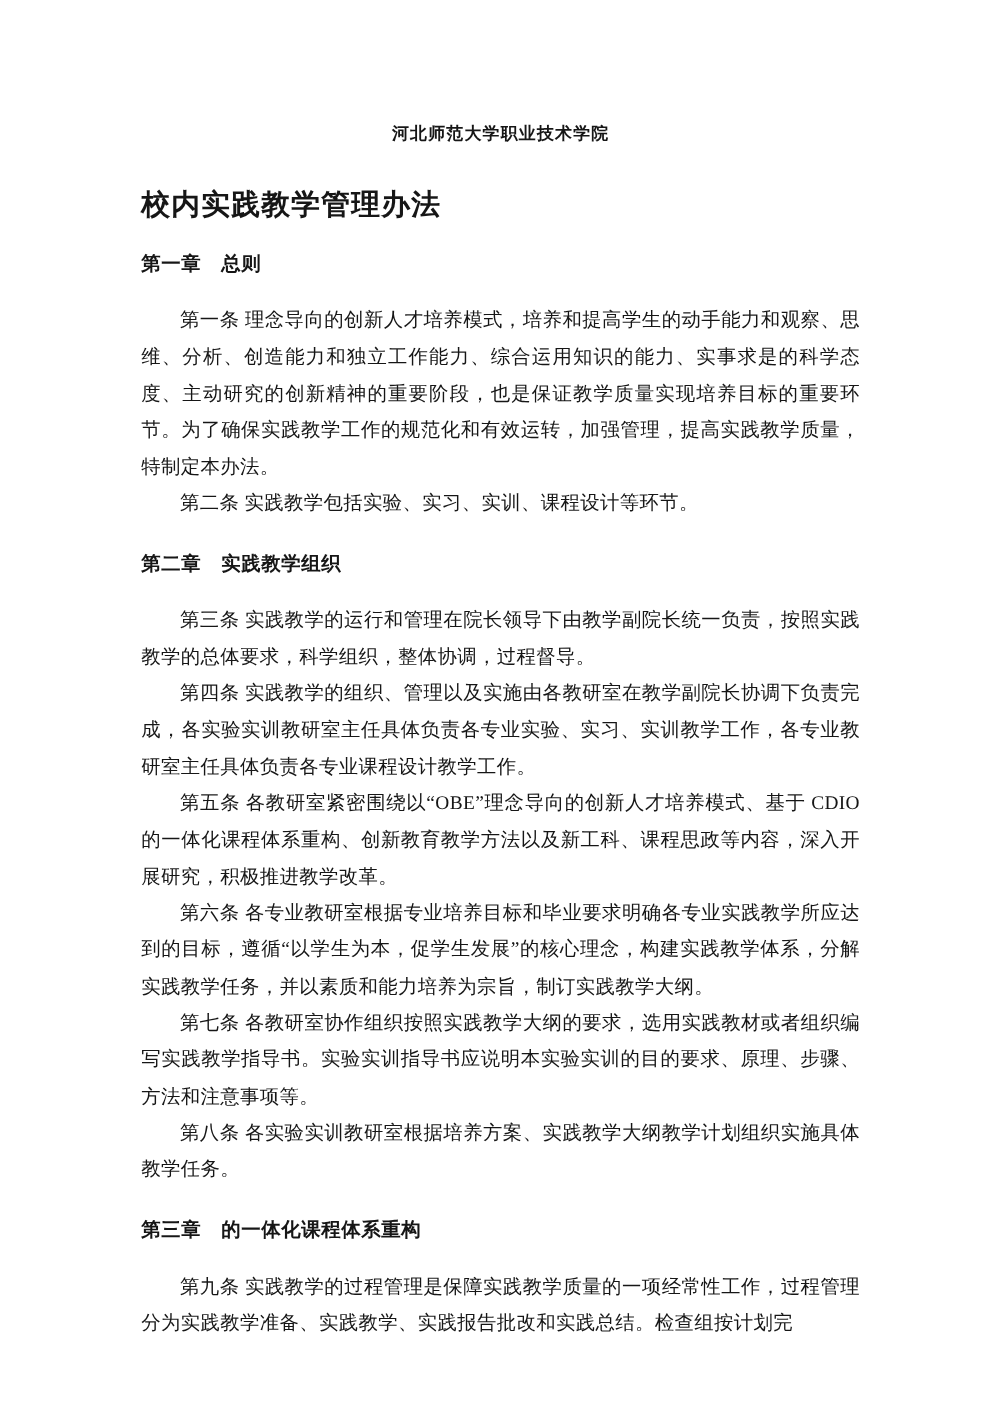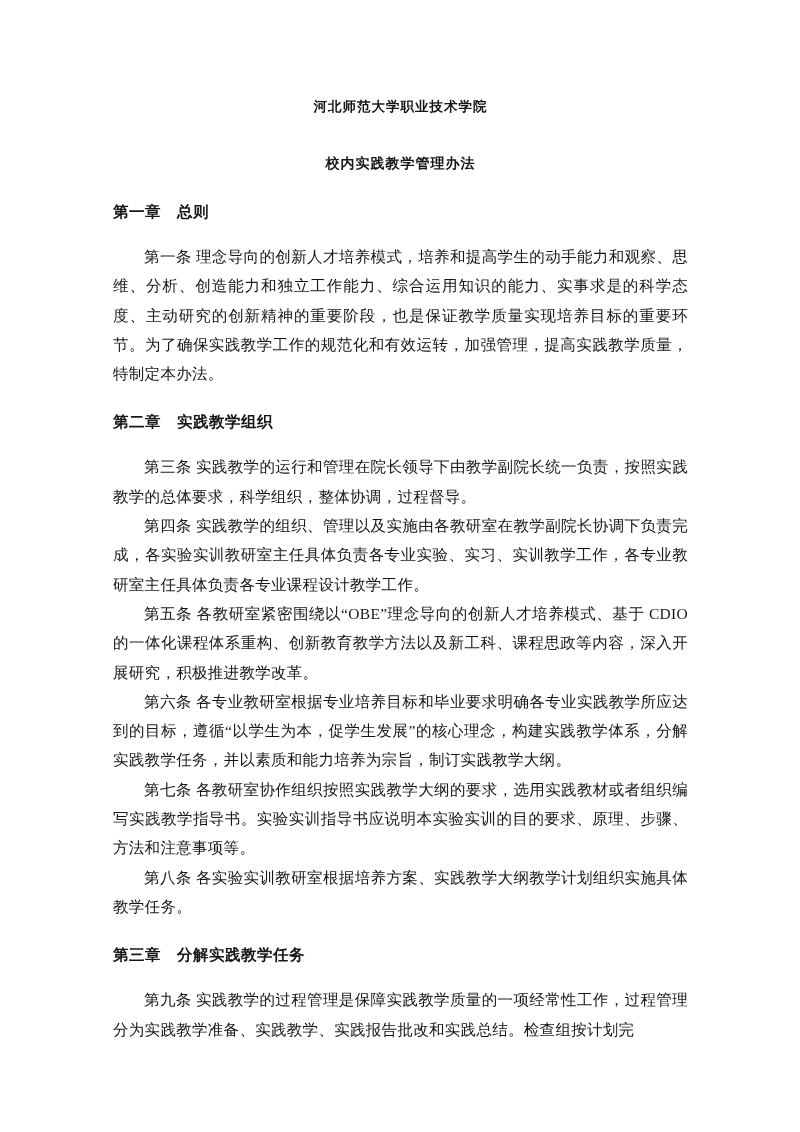--- a/index.html
+++ b/index.html
@@ -22,23 +22,23 @@
     font-family: "Liberation Sans", "DejaVu Sans", sans-serif;
     font-weight: 700;
     font-size: 13.5px;
     line-height: 20px;
     text-align: center;
     letter-spacing: 1px;
   }
   .doc-title {
     font-family: "Liberation Sans", "DejaVu Sans", sans-serif;
     font-weight: 700;
-    font-size: 14px;
+    font-size: 23px;
     line-height: 30px;
-    text-align: center;
+    text-align: left;
     margin: 31px 0 0 0;
     letter-spacing: 1px;
   }
   .chapter-heading {
     font-family: "Liberation Sans", "DejaVu Sans", sans-serif;
     font-weight: 700;
     font-size: 15.5px;
     line-height: 29px;
     text-align: left;
     margin: 19px 0 16px 0;
@@ -65,23 +65,24 @@
 
 <div class="page">
   <header>
     <div class="institution">河北师范大学职业技术学院</div>
     <h1 class="doc-title">校内实践教学管理办法</h1>
   </header>
   <main id="chapters">
 
   <h2 class="chapter-heading">第一章　总则</h2>
       <p class="article"><span class="article-label">第一条</span> <span class="article-text">理念导向的创新人才培养模式，培养和提高学生的动手能力和观察、思维、分析、创造能力和独立工作能力、综合运用知识的能力、实事求是的科学态度、主动研究的创新精神的重要阶段，也是保证教学质量实现培养目标的重要环节。为了确保实践教学工作的规范化和有效运转，加强管理，提高实践教学质量，特制定本办法。</span></p>
+      <p class="article"><span class="article-label">第二条</span> <span class="article-text">实践教学包括实验、实习、实训、课程设计等环节。</span></p>
       <h2 class="chapter-heading">第二章　实践教学组织</h2>
       <p class="article"><span class="article-label">第三条</span> <span class="article-text">实践教学的运行和管理在院长领导下由教学副院长统一负责，按照实践教学的总体要求，科学组织，整体协调，过程督导。</span></p>
       <p class="article"><span class="article-label">第四条</span> <span class="article-text">实践教学的组织、管理以及实施由各教研室在教学副院长协调下负责完成，各实验实训教研室主任具体负责各专业实验、实习、实训教学工作，各专业教研室主任具体负责各专业课程设计教学工作。</span></p>
       <p class="article"><span class="article-label">第五条</span> <span class="article-text">各教研室紧密围绕以“OBE”理念导向的创新人才培养模式、基于 CDIO 的一体化课程体系重构、创新教育教学方法以及新工科、课程思政等内容，深入开展研究，积极推进教学改革。</span></p>
       <p class="article"><span class="article-label">第六条</span> <span class="article-text">各专业教研室根据专业培养目标和毕业要求明确各专业实践教学所应达到的目标，遵循“以学生为本，促学生发展”的核心理念，构建实践教学体系，分解实践教学任务，并以素质和能力培养为宗旨，制订实践教学大纲。</span></p>
       <p class="article"><span class="article-label">第七条</span> <span class="article-text">各教研室协作组织按照实践教学大纲的要求，选用实践教材或者组织编写实践教学指导书。实验实训指导书应说明本实验实训的目的要求、原理、步骤、方法和注意事项等。</span></p>
       <p class="article"><span class="article-label">第八条</span> <span class="article-text">各实验实训教研室根据培养方案、实践教学大纲教学计划组织实施具体教学任务。</span></p>
-      <h2 class="chapter-heading">第三章　分解实践教学任务</h2>
+      <h2 class="chapter-heading">第三章　的一体化课程体系重构</h2>
       <p class="article"><span class="article-label">第九条</span> <span class="article-text">实践教学的过程管理是保障实践教学质量的一项经常性工作，过程管理分为实践教学准备、实践教学、实践报告批改和实践总结。检查组按计划完</span></p>
     </main>
 </div>
 
 </body></html>

